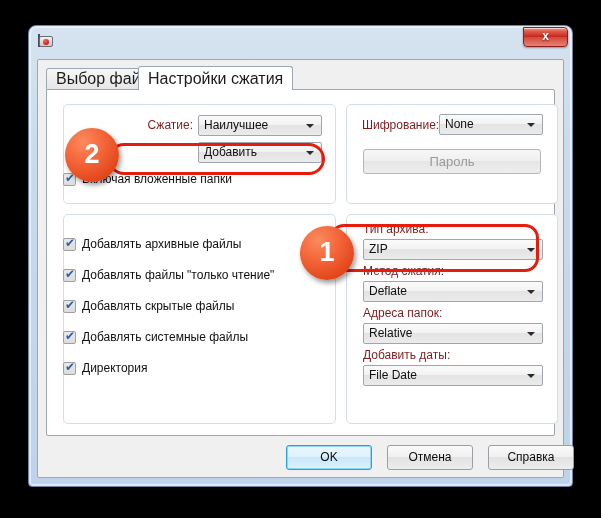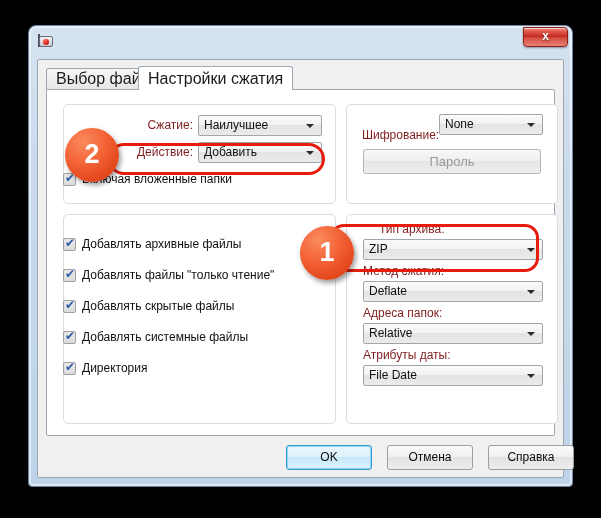--- a/index.html
+++ b/index.html
@@ -347,21 +347,20 @@
     <div class="tabpage">
 
       <div class="groupbox" id="gb-left-top"></div>
 
       <div class="lbl lbl-r" style="left:40px; top:28px; width:106px;">Сжатие:</div>
       <div class="combo" style="left:151px; top:25px; width:124px;">
         <div class="cval">Наилучшее</div>
         <div class="arrow"></div>
       </div>
 
-      <div class="lbl lbl-r" style="left:40px; top:55px; width:106px;">Действие:</div>
       <div class="combo" style="left:151px; top:52px; width:124px;">
         <div class="cval">Добавить</div>
         <div class="arrow"></div>
       </div>
 
       <div class="cbrow" style="top:82px;">
         <div class="cbox">
             <span class="tick">✔</span>
           </div>
         <div class="cblabel">Включая вложенные папки</div>
@@ -395,49 +394,49 @@
       </div>
       <div class="cbrow" style="top:271px;">
         <div class="cbox">
             <span class="tick">✔</span>
           </div>
         <div class="cblabel">Директория</div>
       </div>
 
       <div class="groupbox" id="gb-right-top"></div>
 
-      <div class="lbl" style="left:315px; top:28px;margin-top:10px;">Шифрование:</div>
+      <div class="lbl" style="left:315px; top:28px;">Шифрование:</div>
       <div class="combo" style="left:392px; top:24px; width:104px;">
         <div class="cval">None</div>
         <div class="arrow"></div>
       </div>
 
       <div class="btn-disabled" style="left:316px; top:59px; width:178px;">Пароль</div>
 
       <div class="groupbox" id="gb-right-bot"></div>
 
-      <div class="lbl" style="left:316px; top:132px;margin-left:16px;">Тип архива:</div>
+      <div class="lbl" style="left:316px; top:132px;">Тип архива:</div>
       <div class="combo" style="left:316px; top:149px; width:180px;">
         <div class="cval">ZIP</div>
         <div class="arrow"></div>
       </div>
 
       <div class="lbl" style="left:316px; top:174px;">Метод сжатия:</div>
       <div class="combo" style="left:316px; top:191px; width:180px;padding-left:26px;">
         <div class="cval">Deflate</div>
         <div class="arrow"></div>
       </div>
 
       <div class="lbl" style="left:316px; top:216px;">Адреса папок:</div>
       <div class="combo" style="left:316px; top:233px; width:180px;">
         <div class="cval">Relative</div>
         <div class="arrow"></div>
       </div>
 
-      <div class="lbl" style="left:316px; top:258px;">Атрибуты даты:</div>
+      <div class="lbl" style="left:316px; top:258px;">Добавить даты:</div>
       <div class="combo" style="left:316px; top:275px; width:180px;">
         <div class="cval">File Date</div>
         <div class="arrow"></div>
       </div>
 
     </div>
 
     <div class="footer">
       <div class="pbtn default" style="left:248px;">OK</div>
       <div class="pbtn" style="left:349px;">Отмена</div>

